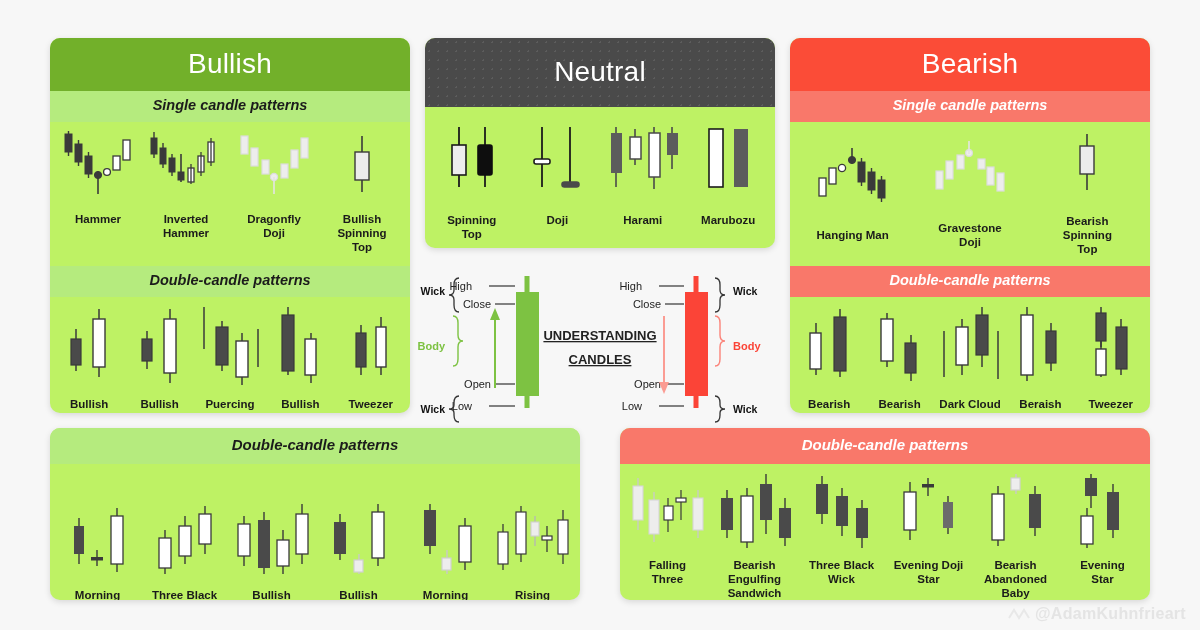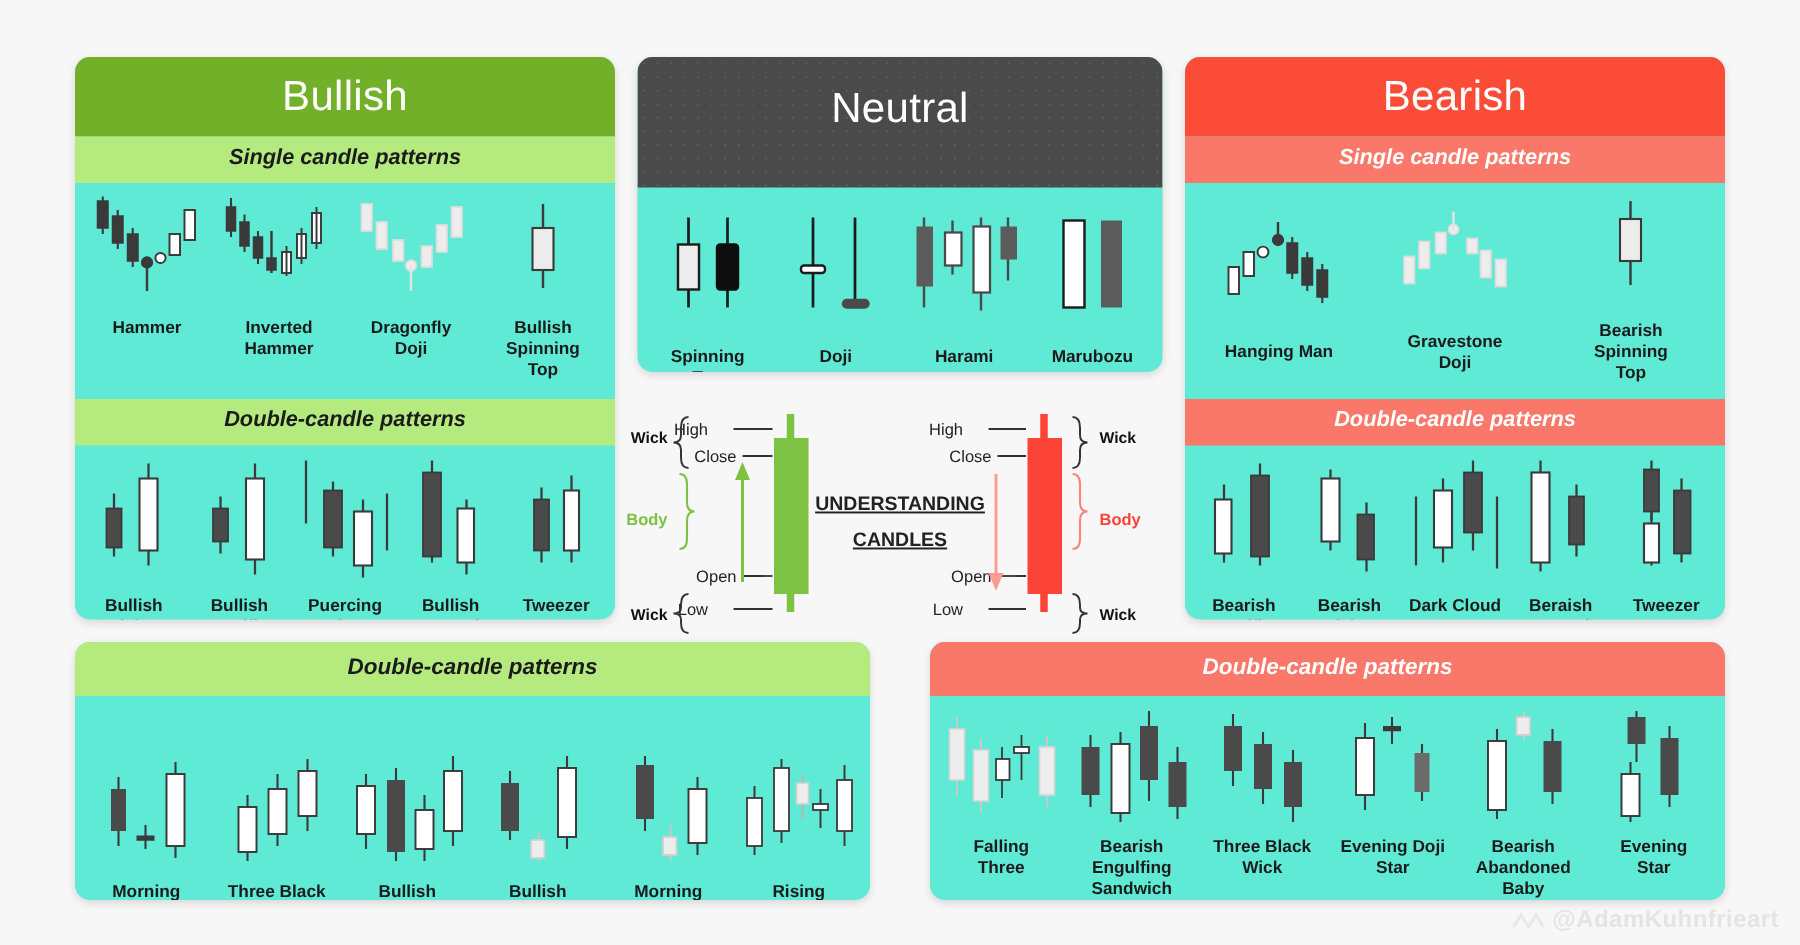--- a/index.html
+++ b/index.html
@@ -8,41 +8,41 @@
     background:#f7f7f7;
     font-family:"Liberation Sans", sans-serif;
     overflow:hidden;
     position:relative;
   }
   .canvas{position:absolute;inset:0;}
 
   
   .panel{
     position:absolute;
-    background:#5eead4;
+    background:#bef264;
     border-radius:10px;
     box-shadow:0 2px 6px rgba(0,0,0,.13);
     overflow:hidden;
   }
   .panel-title{
     text-align:center;
     color:#ffffff;
     font-size:28px;
     font-weight:400;
     letter-spacing:.2px;
     padding:12px 0 13px;
     line-height:1;
   }
   .panel-title.bullish{background:#72b02a;}
   .panel-title.bearish{background:#fb4c37;}
   .panel-title.neutral{
     background:#4a4a4a;
     background-image:radial-gradient(#5c5c5c 1px, transparent 1px);
     background-size:9px 9px;
-    padding:20px 0 39px;
+    padding:20px 0 21px;
   }
 
   .band{
     text-align:center;
     font-size:14.5px;
     font-weight:bold;
     padding:7px 0 8px;
     line-height:1.1;
     font-style:italic;
   }

